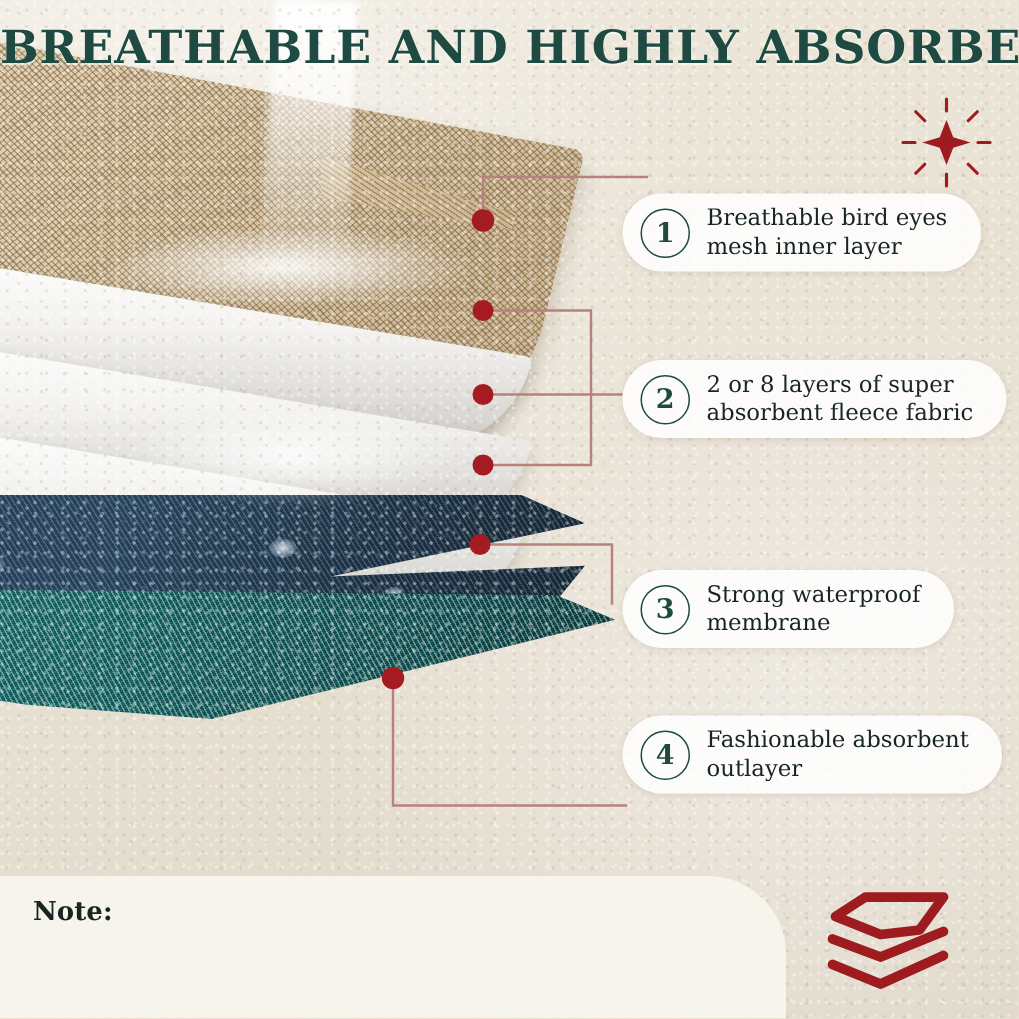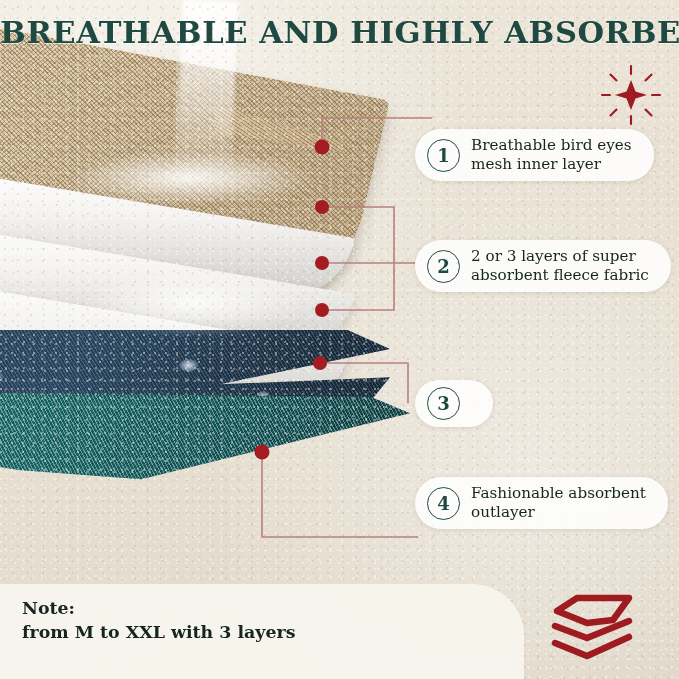--- a/index.html
+++ b/index.html
@@ -204,38 +204,39 @@
   </svg>
 
   <div class="pill" style="left:415px;top:129px;">
     <div class="num">1</div>
     <div class="ptxt">Breathable bird eyes
 mesh inner layer</div>
   </div>
 
   <div class="pill" style="left:415px;top:240px;">
     <div class="num">2</div>
-    <div class="ptxt">2 or 3 layers of super
+    <div class="ptxt">2 or 8 layers of super
 absorbent fleece fabric</div>
   </div>
 
   <div class="pill" style="left:415px;top:380px;">
     <div class="num">3</div>
+    <div class="ptxt">Strong waterproof
+membrane</div>
   </div>
 
   <div class="pill" style="left:415px;top:477px;">
     <div class="num">4</div>
     <div class="ptxt">Fashionable absorbent
 outlayer</div>
   </div>
 
   <div id="note">
     <div id="note-inner">
       <div class="note-line">Note:</div>
-      <div class="note-line">from M to XXL with 3 layers</div>
     </div>
   </div>
 
   <svg id="layers-icon" viewBox="0 0 86 74">
     <g fill="none" stroke="#9e1b20" stroke-width="6.5" stroke-linejoin="round" stroke-linecap="round">
       <path d="M26,6 L78,6 L62,28 L36,31 L6,19 Z"></path>
       <path d="M4,34 L36,46 L78,29"></path>
       <path d="M4,51 L36,64 L78,45"></path>
     </g>
   </svg>

